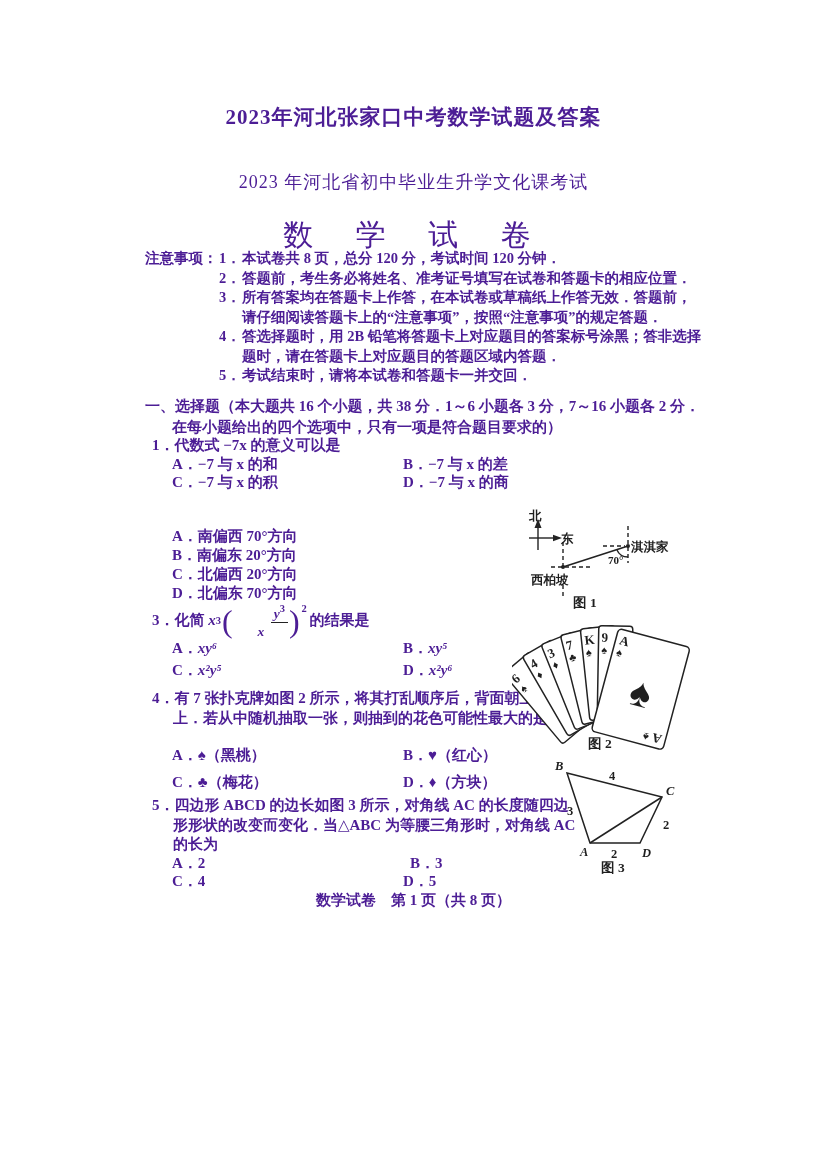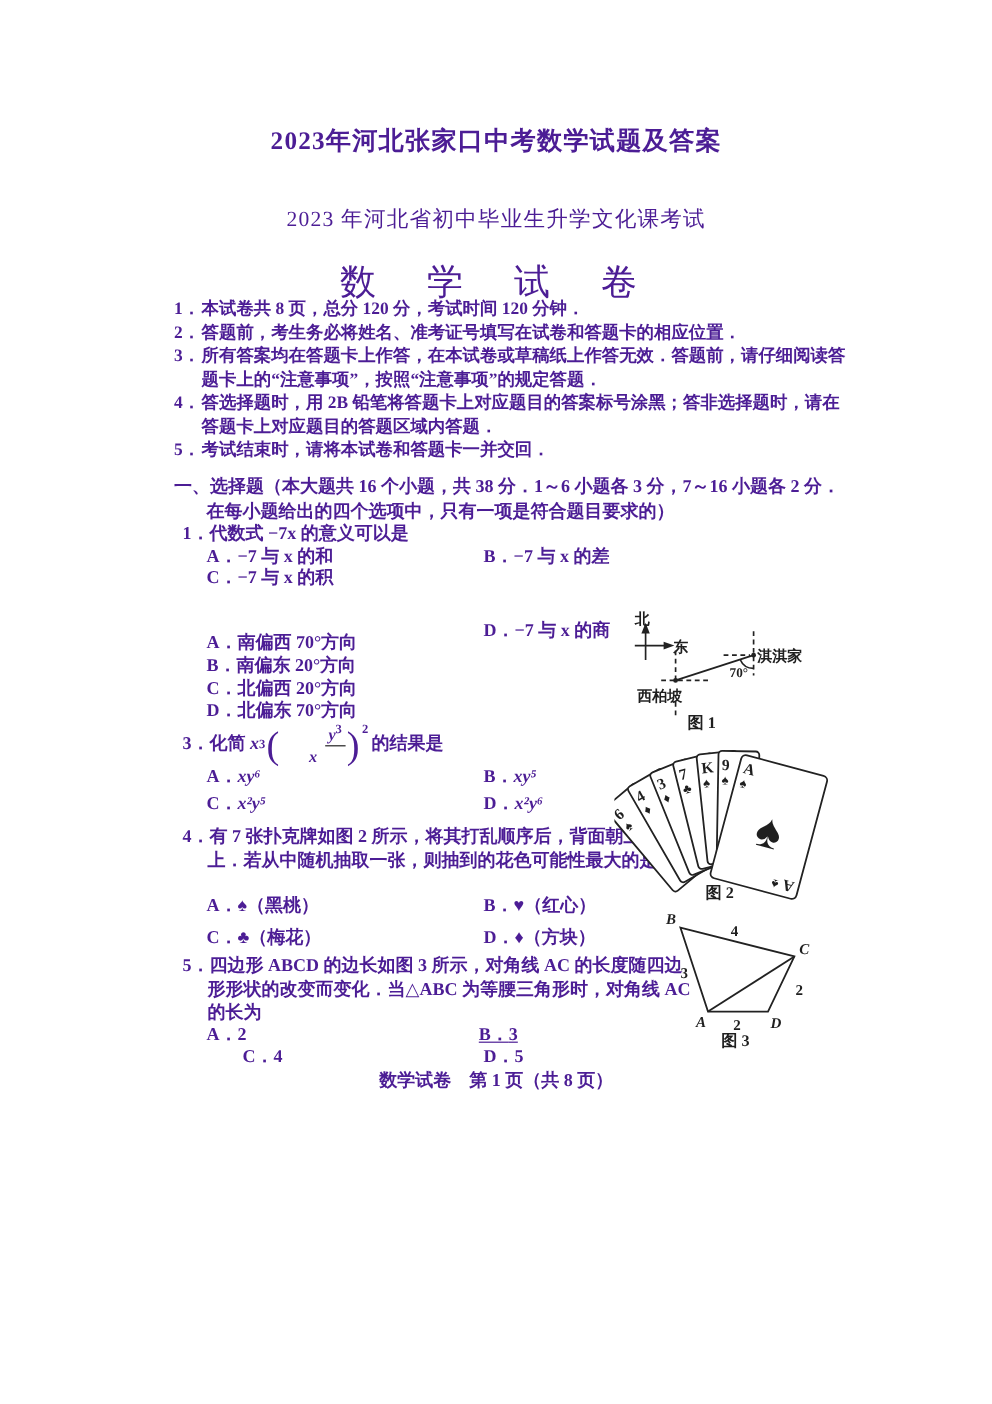--- a/index.html
+++ b/index.html
@@ -53,20 +53,21 @@
 </head>
 <body>
 
 <div id="page">
 
   <div class="abs center doc-title">2023年河北张家口中考数学试题及答案</div>
   <div class="abs center exam-title">2023 年河北省初中毕业生升学文化课考试</div>
   <div class="abs center paper-title">数 学 试 卷</div>
 
   <div class="abs notice">
+    <div class="notice-label">注意事项：</div>
     <div class="notice-items">
       <div class="notice-item">
         <span class="inum">1．</span>
         <span class="itext">本试卷共 8 页，总分 120 分，考试时间 120 分钟．</span>
       </div>
       <div class="notice-item">
         <span class="inum">2．</span>
         <span class="itext">答题前，考生务必将姓名、准考证号填写在试卷和答题卡的相应位置．</span>
       </div>
       <div class="notice-item">
@@ -84,21 +85,21 @@
     </div>
   </div>
 
   <div class="abs sec-head">一、选择题（本大题共 16 个小题，共 38 分．1～6 小题各 3 分，7～16 小题各 2 分．在每小题给出的四个选项中，只有一项是符合题目要求的）</div>
 
   <div class="q" style="top:436px;width:560px;height:56px;">
     <div class="qbody" style="width:430px;"><span>1．</span><span>代数式 −7x 的意义可以是</span></div>
     <span class="opt" style="top:19px;left:20px;"><span>A．</span><span>−7 与 x 的和</span></span>
     <span class="opt" style="top:19px;left:251px;"><span>B．</span><span>−7 与 x 的差</span></span>
     <span class="opt" style="top:37px;left:20px;"><span>C．</span><span>−7 与 x 的积</span></span>
-    <span class="opt" style="top:37px;left:251px;margin-top:44px;"><span>D．</span><span>−7 与 x 的商</span></span>
+    <span class="opt" style="top:37px;left:251px;"><span>D．</span><span>−7 与 x 的商</span></span>
   </div>
 
   <div class="q" style="top:492px;width:560px;height:112px;">
     <span class="opt" style="top:35px;left:20px;"><span>A．</span><span>南偏西 70°方向</span></span>
     <span class="opt" style="top:54px;left:20px;"><span>B．</span><span>南偏东 20°方向</span></span>
     <span class="opt" style="top:73px;left:20px;"><span>C．</span><span>北偏西 20°方向</span></span>
     <span class="opt" style="top:92px;left:20px;"><span>D．</span><span>北偏东 70°方向</span></span>
   </div>
 
   <div class="q" style="top:598px;width:560px;height:90px;">
@@ -119,22 +120,22 @@
     <div class="qbody" style="width:424px;"><span>4．</span><span>有 7 张扑克牌如图 2 所示，将其打乱顺序后，背面朝上放在桌面上．若从中随机抽取一张，则抽到的花色可能性最大的是</span></div>
     <span class="opt" style="top:57px;left:20px;"><span>A．</span><span>♠（黑桃）</span></span>
     <span class="opt" style="top:57px;left:251px;"><span>B．</span><span>♥（红心）</span></span>
     <span class="opt" style="top:84px;left:20px;"><span>C．</span><span>♣（梅花）</span></span>
     <span class="opt" style="top:84px;left:251px;"><span>D．</span><span>♦（方块）</span></span>
   </div>
 
   <div class="q" style="top:796px;width:560px;height:100px;">
     <div class="qbody" style="width:404px;"><span>5．</span><span>四边形 ABCD 的边长如图 3 所示，对角线 AC 的长度随四边形形状的改变而变化．当△ABC 为等腰三角形时，对角线 AC 的长为</span></div>
     <span class="opt" style="top:58px;left:20px;"><span>A．</span><span>2</span></span>
-    <span class="opt" style="top:58px;left:247px;text-decoration:underline;"><span>B．</span><span>3</span></span>
-    <span class="opt" style="top:76px;left:20px;margin-left:30px;"><span>C．</span><span>4</span></span>
+    <span class="opt" style="top:58px;left:258px;"><span>B．</span><span>3</span></span>
+    <span class="opt" style="top:76px;left:20px;"><span>C．</span><span>4</span></span>
     <span class="opt" style="top:76px;left:251px;"><span>D．</span><span>5</span></span>
   </div>
 
   <svg class="abs" style="left:505px;top:500px;" width="210" height="115" viewBox="0 0 210 115">
     <g stroke="#222" stroke-width="1.4" fill="none">
       <line x1="33" y1="50" x2="33" y2="25"></line>
       <line x1="24" y1="38" x2="51" y2="38"></line>
       <g stroke-dasharray="4 3">
         <line x1="58" y1="42" x2="58" y2="68"></line>
         <line x1="58" y1="85" x2="58" y2="97"></line>

